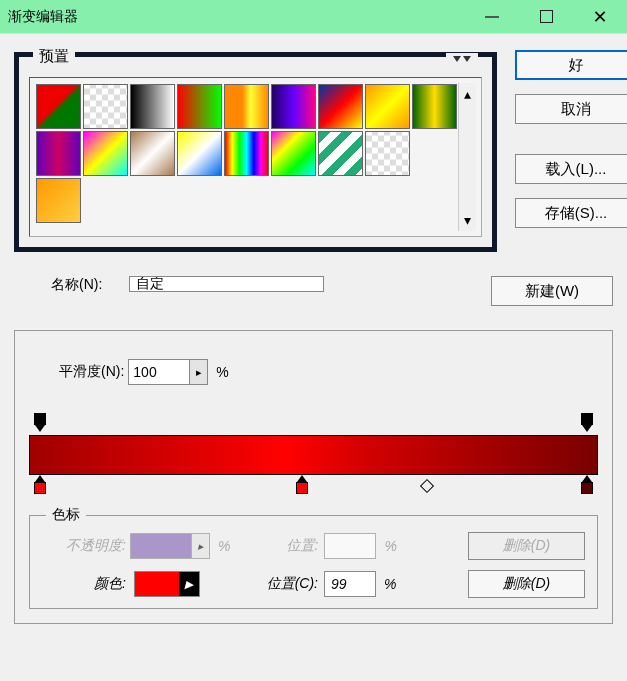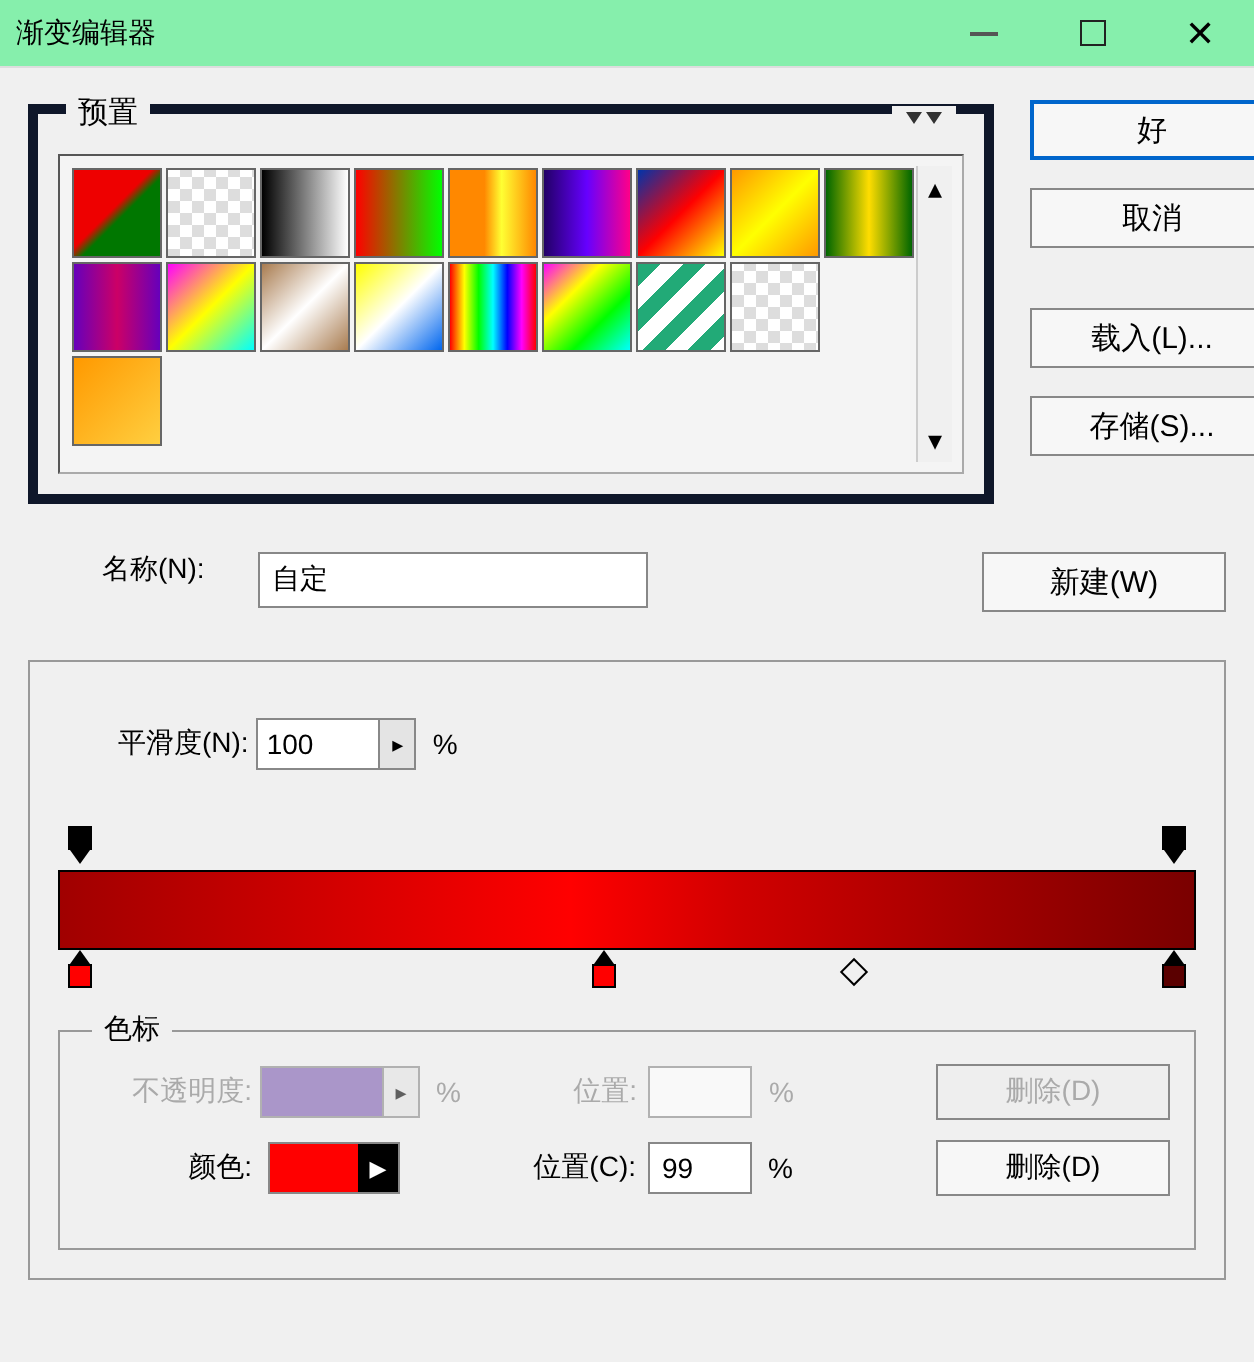--- a/index.html
+++ b/index.html
@@ -110,21 +110,21 @@
   .name-row {
     display:flex;
     align-items:flex-start;
     margin-top:24px;
     margin-left:37px;
   }
   .lbl { min-width:78px; text-align:left; }
   input.text {
     font:inherit;
     border:1px solid #888;
-    height:28px;
+    height:16px;
     padding:2px 6px;
     background:#fff;
   }
   .grad-fieldset {
     border:1px solid #999;
     margin-top:24px;
     padding: 16px 14px 14px 14px;
     position:relative;
   }
   .grad-fieldset .legend2 {
@@ -181,28 +181,28 @@
     background:#f0f0f0;
   }
   .grad-bar {
     height:40px;
     border:1px solid #000;
     background: linear-gradient(to right, #a00000 0%, #ff0000 45%, #d00000 60%, #7a0000 100%);
   }
   .stops-fieldset {
     border:1px solid #999;
     margin-top:18px;
-    padding:16px 12px 16px 12px;
+    padding:16px 12px 0 12px;
     position:relative;
   }
   .stops-fieldset .legend3 {
     position:absolute; top:-10px; left:16px;
     background:#f0f0f0; padding:0 6px;
   }
-  .stop-row { display:flex; align-items:center; margin-bottom:10px; }
+  .stop-row { display:flex; align-items:center; margin-bottom:10px;font-style:italic; }
   .disabled { color:#aaa; }
   .btn2 {
     height:28px; width:117px;
     border:1px solid #888;
     background:#f7f7f7;
     display:flex;align-items:center;justify-content:center;
     cursor:pointer;
   }
   .btn2.disabled { color:#aaa; cursor:default; background:#eee; }
   .color-swatchbtn {

